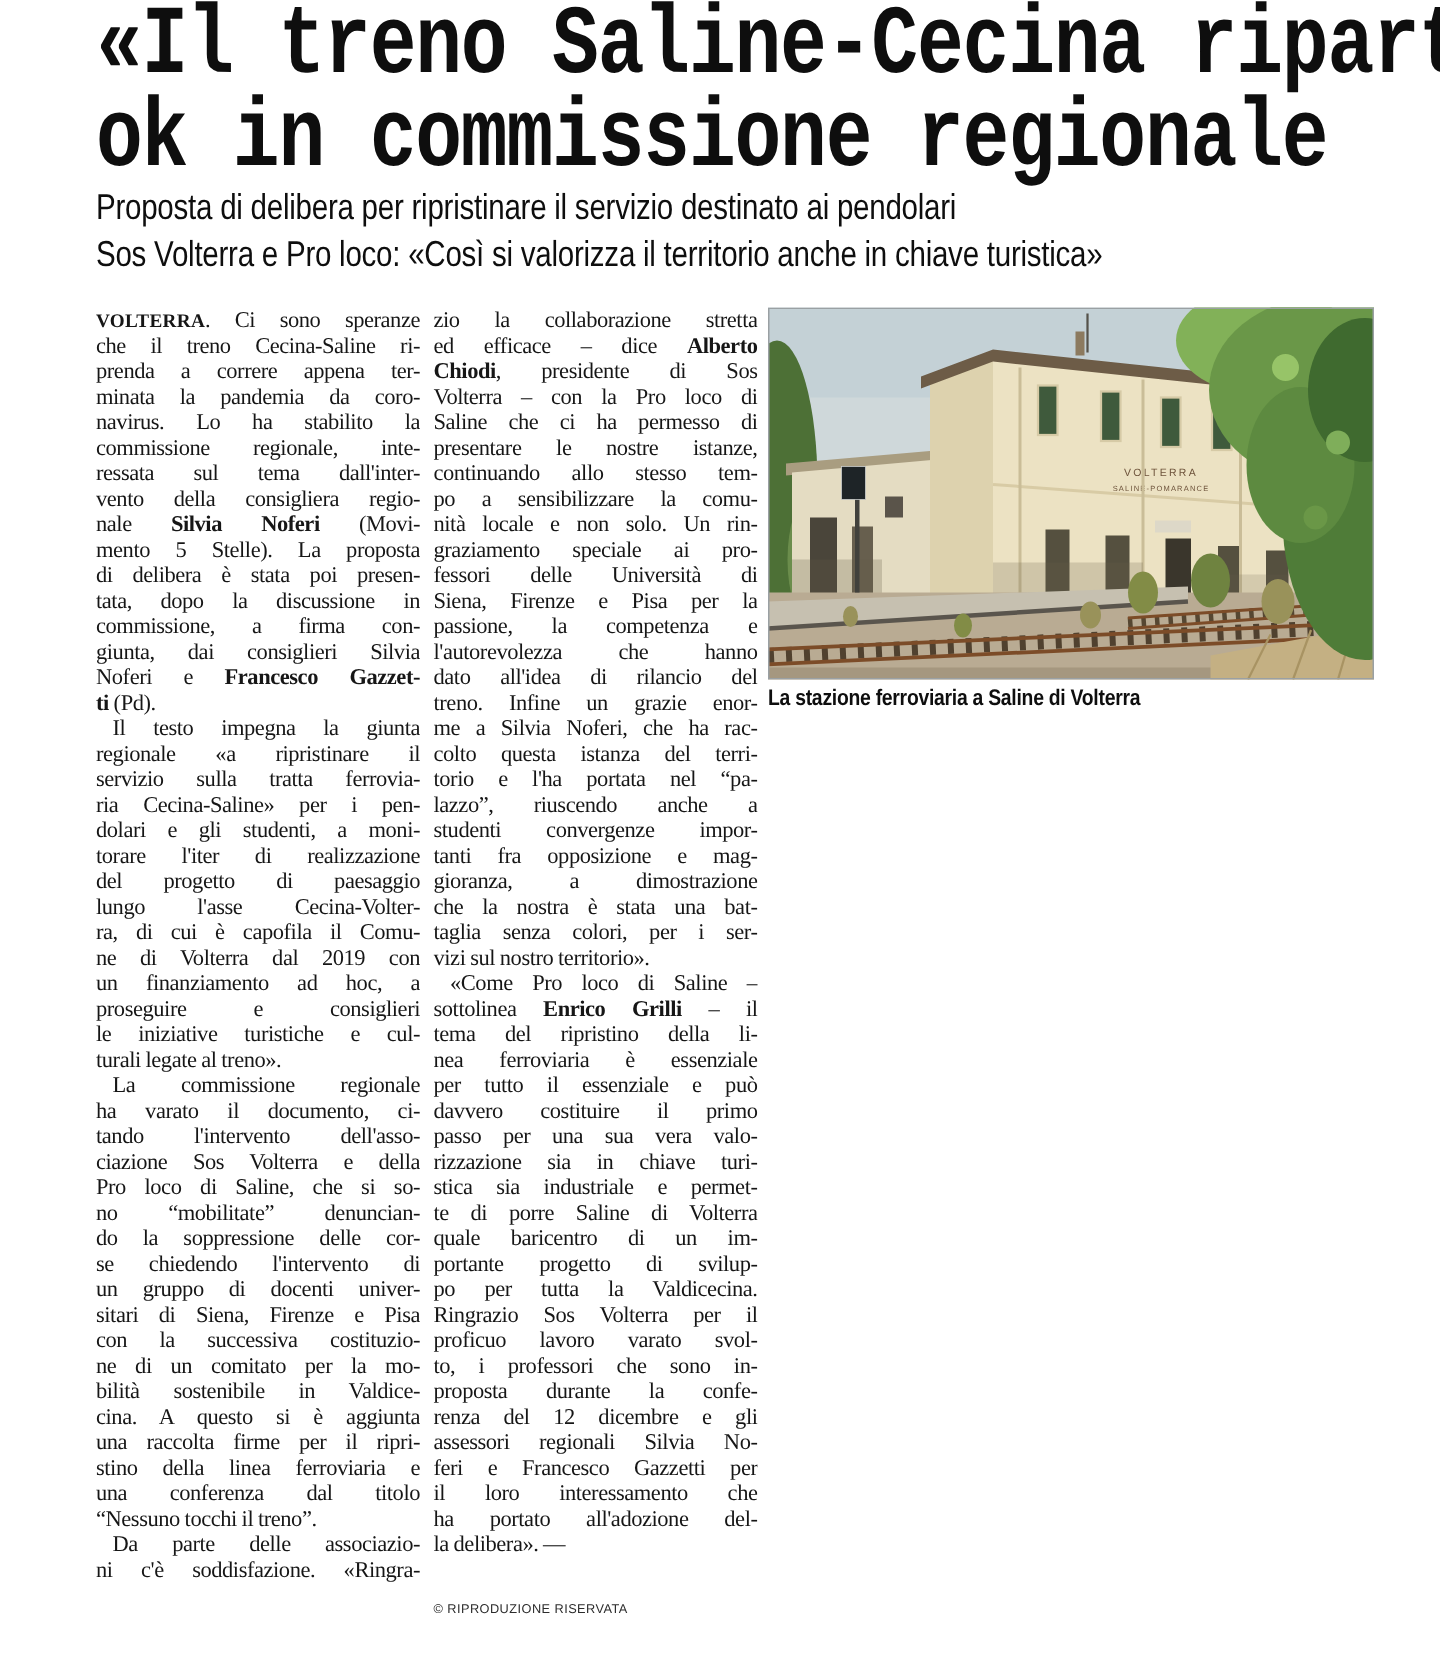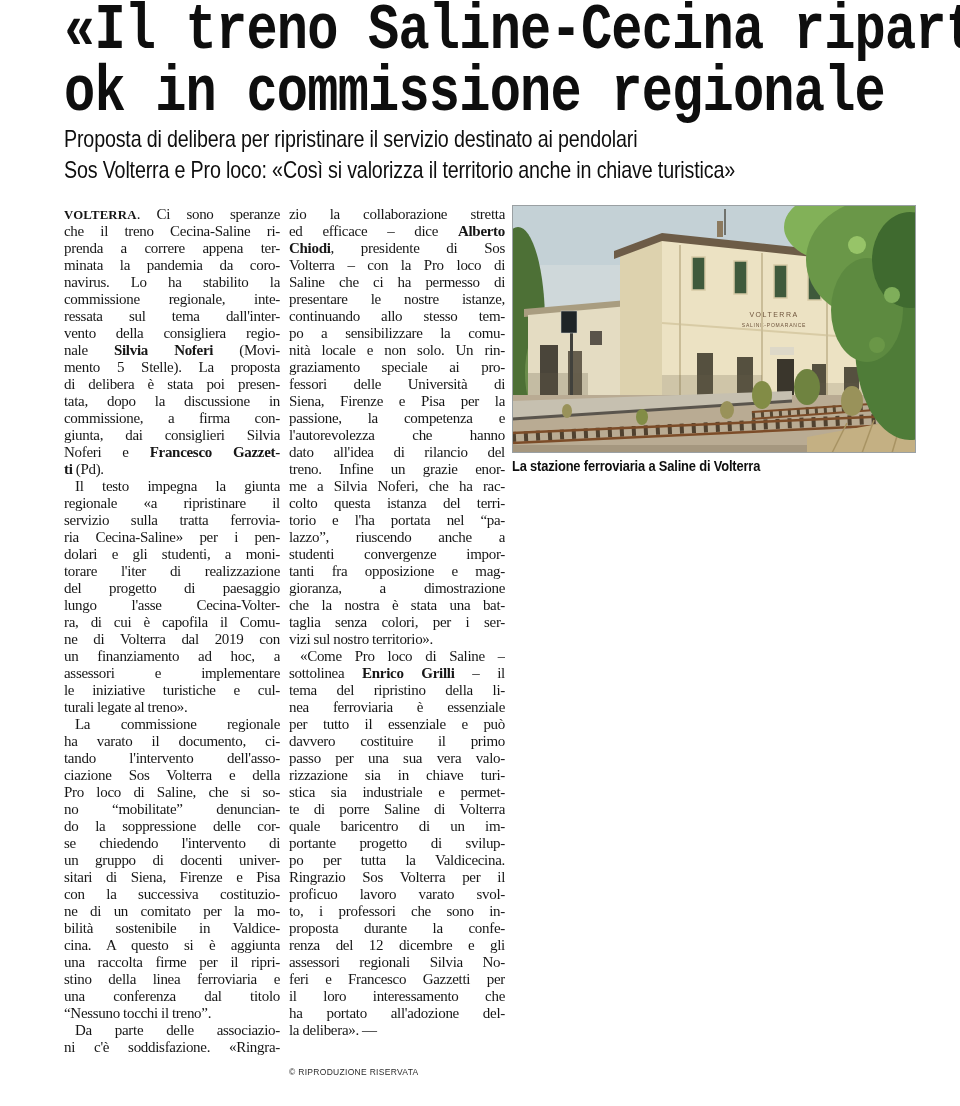--- a/index.html
+++ b/index.html
@@ -80,21 +80,21 @@
     <div class="bline">regionale «a ripristinare il</div>
     <div class="bline">servizio sulla tratta ferrovia-</div>
     <div class="bline">ria Cecina-Saline» per i pen-</div>
     <div class="bline">dolari e gli studenti, a moni-</div>
     <div class="bline">torare l'iter di realizzazione</div>
     <div class="bline">del progetto di paesaggio</div>
     <div class="bline">lungo l'asse Cecina-Volter-</div>
     <div class="bline">ra, di cui è capofila il Comu-</div>
     <div class="bline">ne di Volterra dal 2019 con</div>
     <div class="bline">un finanziamento ad hoc, a</div>
-    <div class="bline">assessori e implementare</div>
+    <div class="bline">proseguire e consiglieri</div>
     <div class="bline">le iniziative turistiche e cul-</div>
     <div class="bline pend">turali legate al treno».</div>
     <div class="bline pind">La commissione regionale</div>
     <div class="bline">ha varato il documento, ci-</div>
     <div class="bline">tando l'intervento dell'asso-</div>
     <div class="bline">ciazione Sos Volterra e della</div>
     <div class="bline">Pro loco di Saline, che si so-</div>
     <div class="bline">no “mobilitate” denuncian-</div>
     <div class="bline">do la soppressione delle cor-</div>
     <div class="bline">se chiedendo l'intervento di</div>

